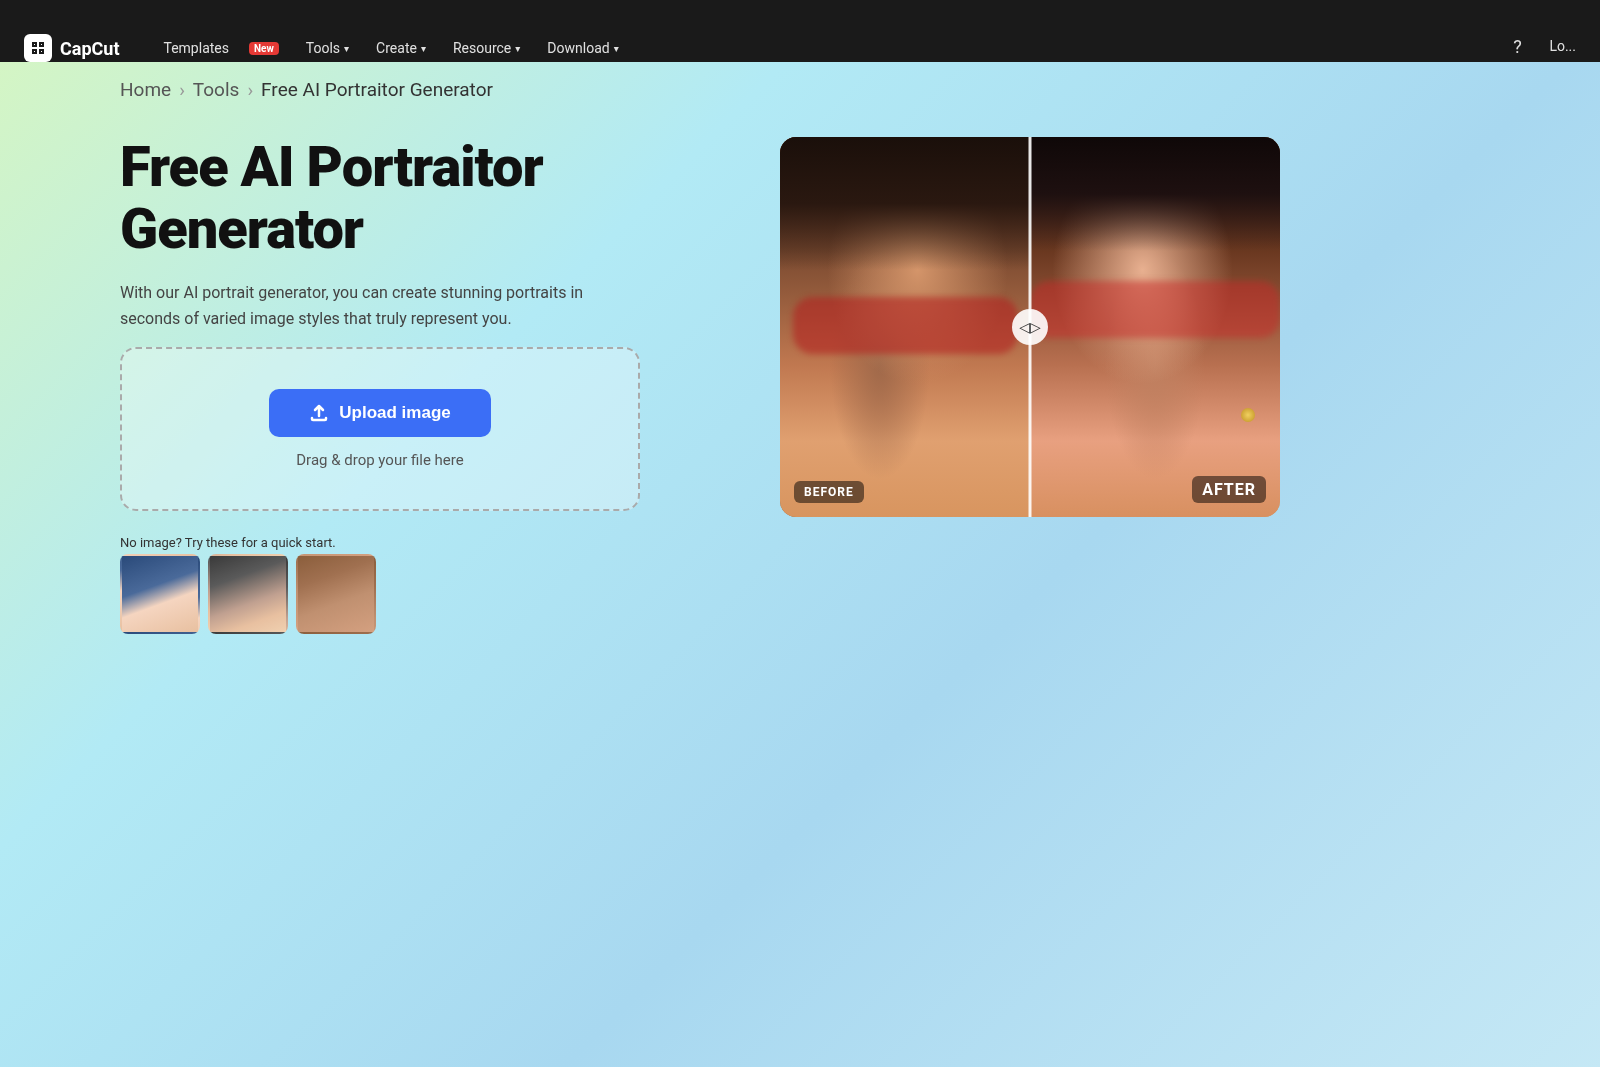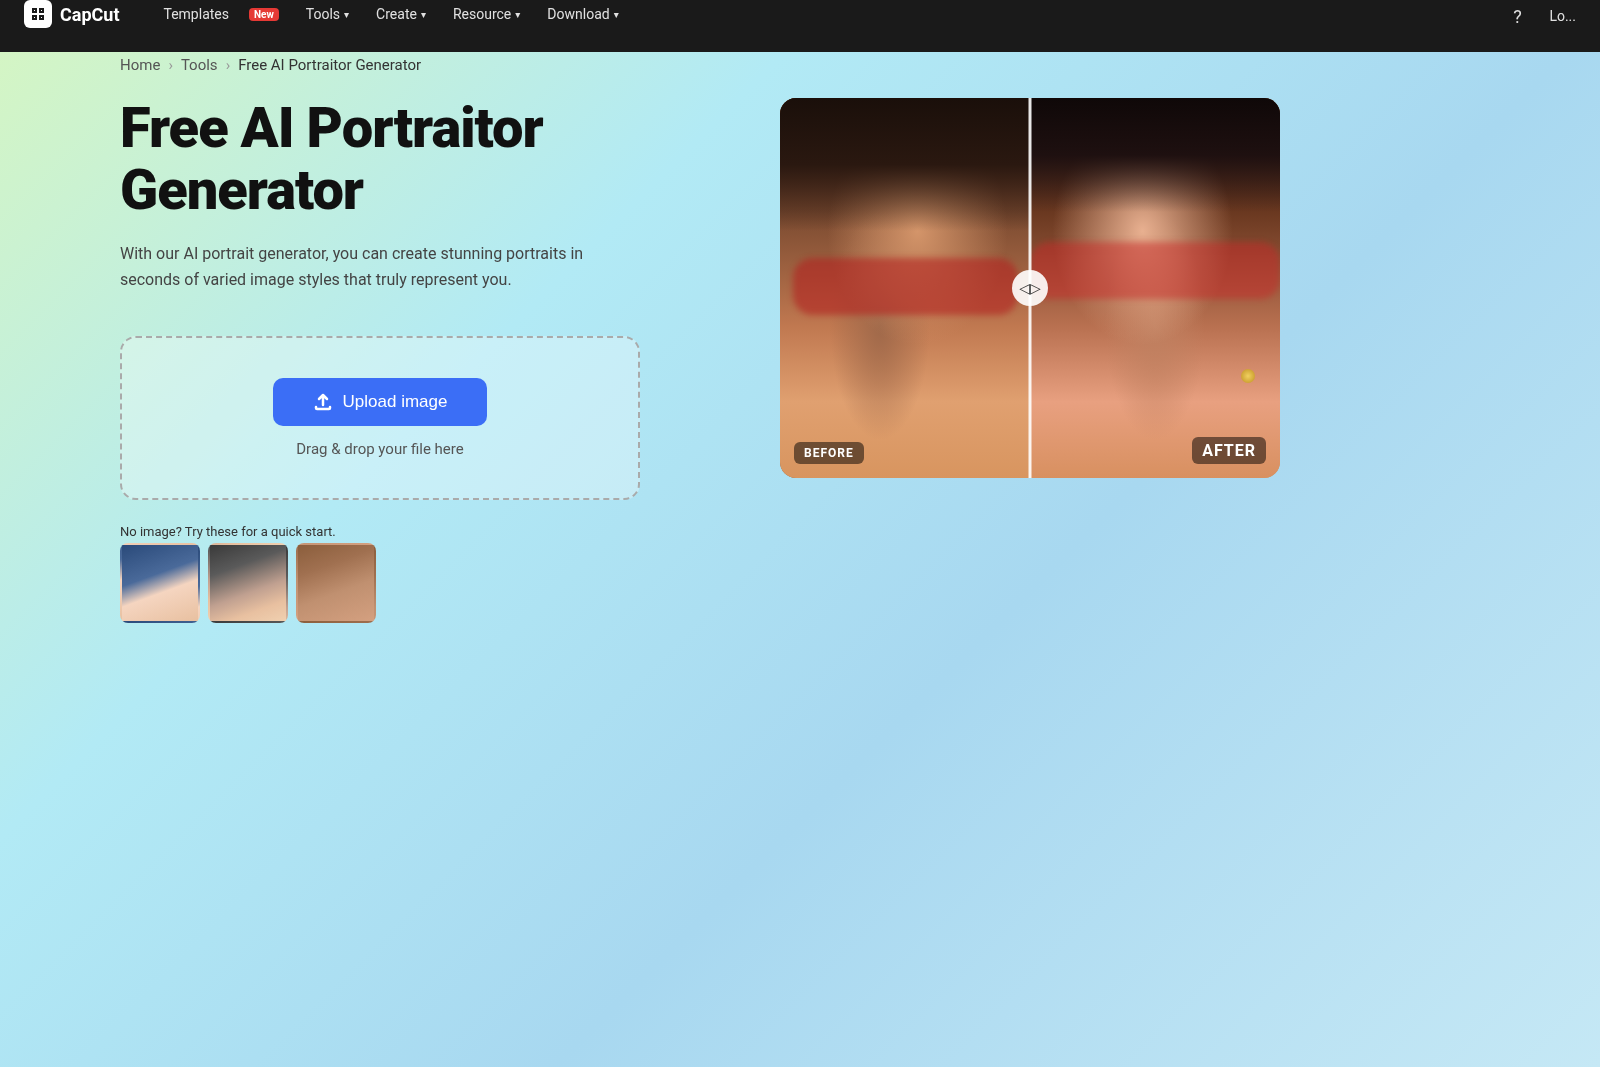--- a/index.html
+++ b/index.html
@@ -1,23 +1,23 @@
 <!DOCTYPE html>
 <html><head>
   <meta charset="utf-8">
   <style>
     * { margin: 0; padding: 0; box-sizing: border-box; }
     body { font-family: -apple-system, BlinkMacSystemFont, 'Segoe UI', Roboto, sans-serif; background: #fff; overflow-x: hidden; }
 
     
     .nav {
       background: #1a1a1a;
-      height: 52px;
-      display: flex;
-      align-items: flex-start;
+      height: 62px;
+      display: flex;
+      align-items: flex-end;
       padding: 0 24px;
       gap: 32px;
       position: relative;
       z-index: 10;
     }
     .nav-logo {
       display: flex;
       align-items: center;
       gap: 8px;
       color: #fff;
@@ -81,25 +81,25 @@
 
     
     .main {
       min-height: calc(100vh - 52px);
       background: linear-gradient(135deg, #d4f5c4 0%, #b2eaf5 30%, #a8d8f0 60%, #c5e8f5 100%);
       padding: 0;
     }
 
     
     .breadcrumb {
-      padding: 4px 120px;
+      padding: 16px 120px;
       display: flex;
       align-items: flex-start;
       gap: 8px;
-      font-size: 15px;
+      font-size: 19px;
       color: #555;
     }
     .breadcrumb-sep { color: #999; }
     .breadcrumb-link { color: #555; cursor: pointer; }
     .breadcrumb-current { color: #333; }
 
     
     .hero {
       display: flex;
       align-items: flex-start;
@@ -115,21 +115,21 @@
       font-weight: 900;
       color: #111;
       line-height: 1.1;
       margin-bottom: 20px;
       letter-spacing: -1px;
     }
     .hero-desc {
       font-size: 16px;
       color: #444;
       line-height: 1.6;
-      margin-bottom: 44px;
+      margin-bottom: 16px;
       max-width: 480px;
     }
 
     
     .upload-box {
       border: 2px dashed #aaa;
       border-radius: 16px;
       padding: 40px 24px;
       display: flex;
       flex-direction: column;
@@ -138,21 +138,21 @@
       background: rgba(255,255,255,0.3);
       max-width: 520px;
     }
     .upload-btn {
       background: #3b6ef6;
       color: #fff;
       border: none;
       border-radius: 10px;
       padding: 14px 40px;
       font-size: 17px;
-      font-weight: 400;
+      font-weight: 700;
       cursor: pointer;
       display: flex;
       align-items: center;
       gap: 10px;
       transition: background 0.2s;
     }
     .upload-hint {
       font-size: 15px;
       color: #555;
     }

